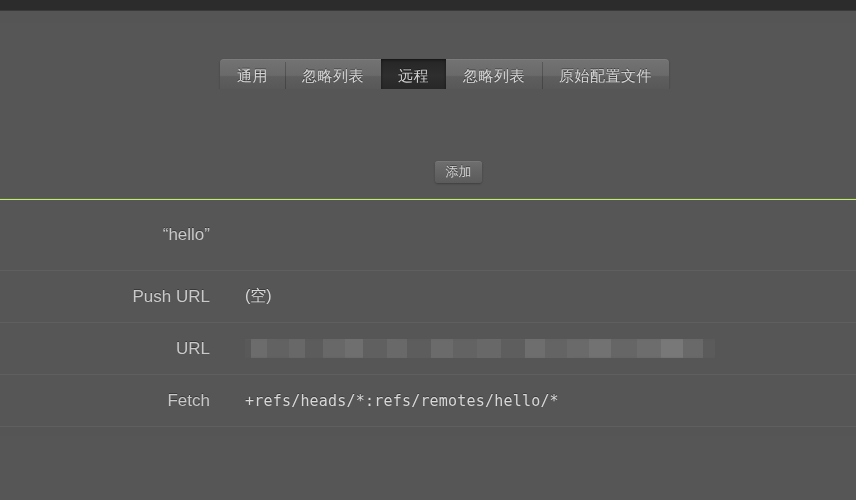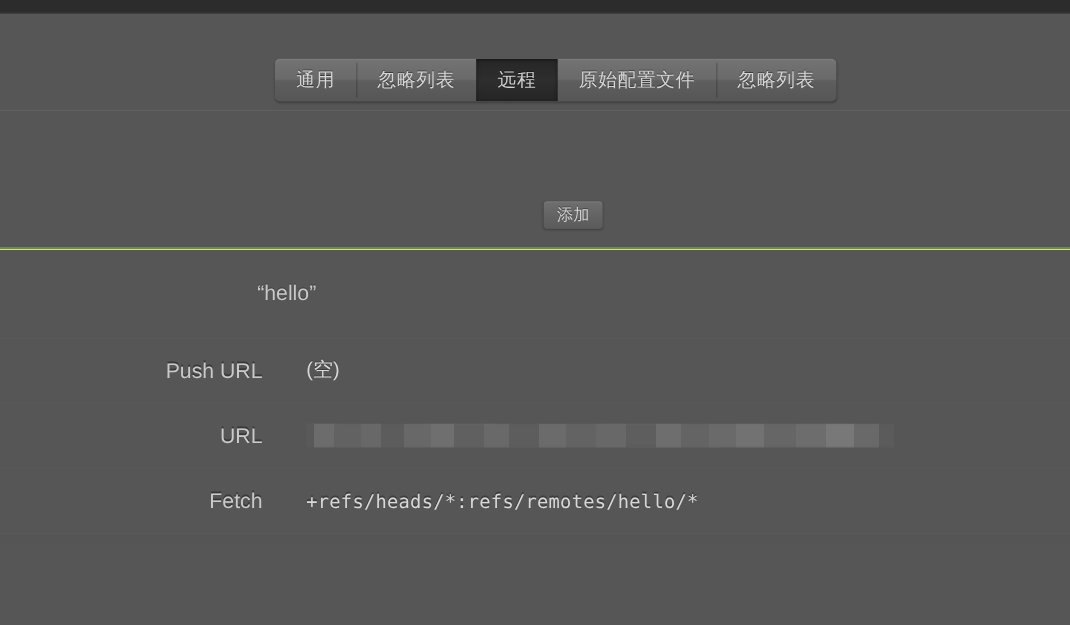--- a/index.html
+++ b/index.html
@@ -29,21 +29,21 @@
     left: 0; top: 0;
     width: 856px;
     height: 11px;
     background: #2c2c2c;
     border-bottom: 1px solid #3a3a3a;
   }
 
   
   .tabbar-area {
     position: absolute;
-    left: 0; top: 11px;
+    left: 0; top: 23px;
     width: 856px;
     height: 78px;
     background: #565656;
     border-bottom: 1px solid #4a4a4a;
   }
   .tabbar-area::after {
     content: "";
     position: absolute;
     left: 0; bottom: -1px;
     width: 100%;
@@ -147,21 +147,21 @@
     border-bottom: 1px solid #4b4b4b;
   }
   .row::after {
     content: "";
     position: absolute;
     left: 0; bottom: -1px;
     width: 100%;
     height: 1px;
     background: #5f5f5f;
   }
-  .row.r-name  { height: 71px; padding-left: 43px; }
+  .row.r-name  { height: 71px; }
   .row.r-url   { height: 52px; }
   .row.r-push  { height: 52px; }
   .row.r-fetch { height: 52px; }
 
   .row-label {
     width: 210px;
     flex: 0 0 210px;
     text-align: right;
     padding-right: 0;
     font-size: 17px;
@@ -286,22 +286,22 @@
 
 <div id="app">
 
   <div class="titlebar"></div>
 
   <div class="tabbar-area">
     <div class="tabbar">
       <div class="tab">通用</div>
       <div class="tab">忽略列表</div>
       <div class="tab selected">远程</div>
+      <div class="tab">忽略列表</div>
       <div class="tab">原始配置文件</div>
-      <div class="tab">忽略列表</div>
     </div>
   </div>
 
   <div class="addrow">
     <div class="add-button">添加</div>
   </div>
 
   <div class="rows">
 
     <div class="row r-name">

